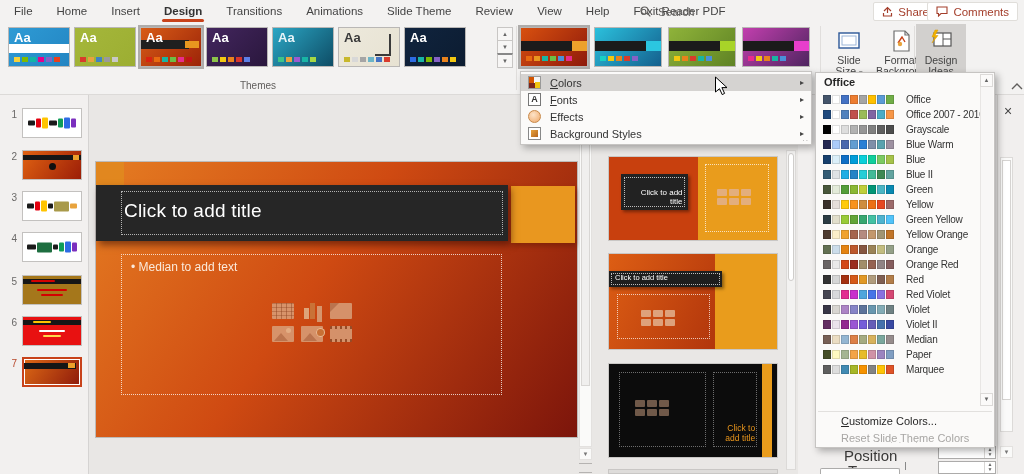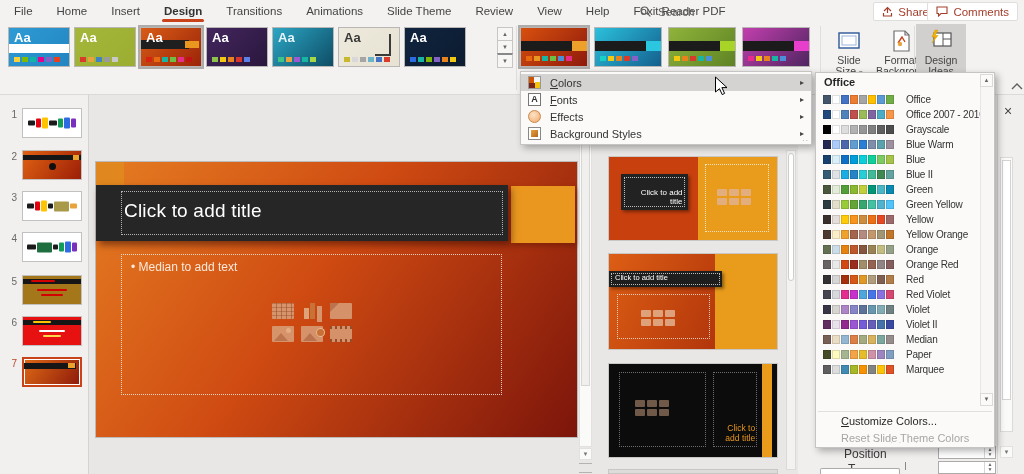--- a/index.html
+++ b/index.html
@@ -97,21 +97,21 @@
   #pane-thumb{position:absolute;left:1px;top:2px;width:6px;height:128px;background:#fff;border:1px solid #cfcdcb;border-radius:3px;}
 
   
   #format-pane{position:absolute;left:798px;top:95px;width:226px;height:379px;background:#f1efee;}
   #fp-divider{position:absolute;left:199px;top:0;width:1px;height:379px;background:#dcdad8;}
   #collapse-chevron{position:absolute;left:212px;top:-14px;width:14px;height:12px;color:#605e5c;}
   #pane-close{position:absolute;left:203px;top:10px;width:14px;height:14px;font-size:14px;line-height:13px;color:#444;text-align:center;}
   #fp-scroll{position:absolute;left:202px;top:62px;width:13px;height:275px;background:#fafaf9;border:1px solid #dcdad8;}
   #fp-thumb{position:absolute;left:1px;top:2px;width:9px;height:240px;background:#fff;border:1px solid #d5d3d1;}
   #fp-down{left:1000px;top:446px;}
-  .frag-label{position:absolute;font-size:12px;color:#3b3a39;}
+  .frag-label{position:absolute;font-size:15px;color:#3b3a39;}
   .spin{position:absolute;width:58px;height:13px;background:#fff;border:1px solid #acabaa;}
   .spin i{position:absolute;right:0;top:0;width:11px;height:100%;border-left:1px solid #d8d6d4;font-style:normal;font-size:5px;color:#666;text-align:center;line-height:5px;}
   #frag-box{position:absolute;left:22px;top:373px;width:80px;height:6px;background:#fff;border:1px solid #acabaa;border-bottom:none;border-radius:2px 2px 0 0;}
   #frag-vline{position:absolute;left:107px;top:367px;width:1px;height:8px;background:#888;}
 
   
   #variants-menu{position:absolute;left:520px;top:71px;width:292px;background:#fbfaf9;border:1px solid #c6c4c2;box-shadow:3px 3px 7px rgba(0,0,0,.3);padding:2px 0;z-index:100;}
   .menu-row{position:relative;height:17px;display:flex;align-items:center;font-size:11px;color:#333;}
   .menu-row.hl{background:#d5d3d1;}
   .menu-ico{position:absolute;left:7px;width:13px;height:13px;}
@@ -343,20 +343,21 @@
       <div class="tool-btn hl" style="left:92px;">
         <svg class="tool-ico" viewBox="0 0 26 26">
             <rect x="6" y="5" width="17" height="13" fill="#fff" stroke="#555" stroke-width="1.2"></rect>
             <line x1="15" y1="5" x2="15" y2="18" stroke="#555" stroke-width="1"></line>
             <line x1="15" y1="11" x2="23" y2="11" stroke="#555" stroke-width="1"></line>
             <path d="M7 2 L4 9 H7 L4 15 L10 7.5 H7 L10 2 Z" fill="#f2b200" stroke="#d89a00" stroke-width=".5"></path>
           </svg>
         <div class="tool-cap"><span>Design</span><br><span>Ideas</span></div>
       </div>
     </div>
+    <div id="group-label">Themes</div>
   </div>
 
   <div id="left-panel">
       <div class="slide-row" style="top: 13px;">
         <div class="slide-num">1</div>
         <div class="slide-thumb">
           <div class="shape-row">
             <i style="width: 7px; height: 5px; background: rgb(26, 26, 26);"></i>
             <i style="width: 5px; height: 9px; background: rgb(227, 0, 15);"></i>
             <i style="width: 6px; height: 11px; background: rgb(255, 196, 0);"></i>
@@ -641,46 +642,46 @@
             <span style="background: rgb(138, 184, 51);"></span>
             <span style="background: rgb(192, 207, 58);"></span>
             <span style="background: rgb(2, 150, 118);"></span>
             <span style="background: rgb(74, 181, 196);"></span>
             <span style="background: rgb(9, 137, 177);"></span>
           </span>
           <span class="scheme-name">Green</span>
         </div>
         <div class="scheme-row">
           <span class="swatch">
+            <span style="background: rgb(57, 48, 42);"></span>
+            <span style="background: rgb(229, 222, 219);"></span>
+            <span style="background: rgb(255, 202, 8);"></span>
+            <span style="background: rgb(248, 147, 29);"></span>
+            <span style="background: rgb(206, 141, 62);"></span>
+            <span style="background: rgb(236, 112, 22);"></span>
+            <span style="background: rgb(230, 72, 35);"></span>
+            <span style="background: rgb(156, 106, 106);"></span>
+          </span>
+          <span class="scheme-name">Yellow</span>
+        </div>
+        <div class="scheme-row">
+          <span class="swatch">
             <span style="background: rgb(44, 60, 67);"></span>
             <span style="background: rgb(226, 223, 204);"></span>
             <span style="background: rgb(153, 203, 56);"></span>
             <span style="background: rgb(99, 165, 55);"></span>
             <span style="background: rgb(55, 167, 111);"></span>
             <span style="background: rgb(68, 193, 163);"></span>
             <span style="background: rgb(78, 179, 207);"></span>
             <span style="background: rgb(81, 195, 249);"></span>
           </span>
           <span class="scheme-name">Green Yellow</span>
         </div>
         <div class="scheme-row">
           <span class="swatch">
-            <span style="background: rgb(57, 48, 42);"></span>
-            <span style="background: rgb(229, 222, 219);"></span>
-            <span style="background: rgb(255, 202, 8);"></span>
-            <span style="background: rgb(248, 147, 29);"></span>
-            <span style="background: rgb(206, 141, 62);"></span>
-            <span style="background: rgb(236, 112, 22);"></span>
-            <span style="background: rgb(230, 72, 35);"></span>
-            <span style="background: rgb(156, 106, 106);"></span>
-          </span>
-          <span class="scheme-name">Yellow</span>
-        </div>
-        <div class="scheme-row">
-          <span class="swatch">
             <span style="background: rgb(78, 59, 48);"></span>
             <span style="background: rgb(251, 238, 201);"></span>
             <span style="background: rgb(240, 162, 46);"></span>
             <span style="background: rgb(165, 100, 78);"></span>
             <span style="background: rgb(181, 139, 128);"></span>
             <span style="background: rgb(195, 152, 109);"></span>
             <span style="background: rgb(161, 149, 116);"></span>
             <span style="background: rgb(193, 117, 41);"></span>
           </span>
           <span class="scheme-name">Yellow Orange</span>

